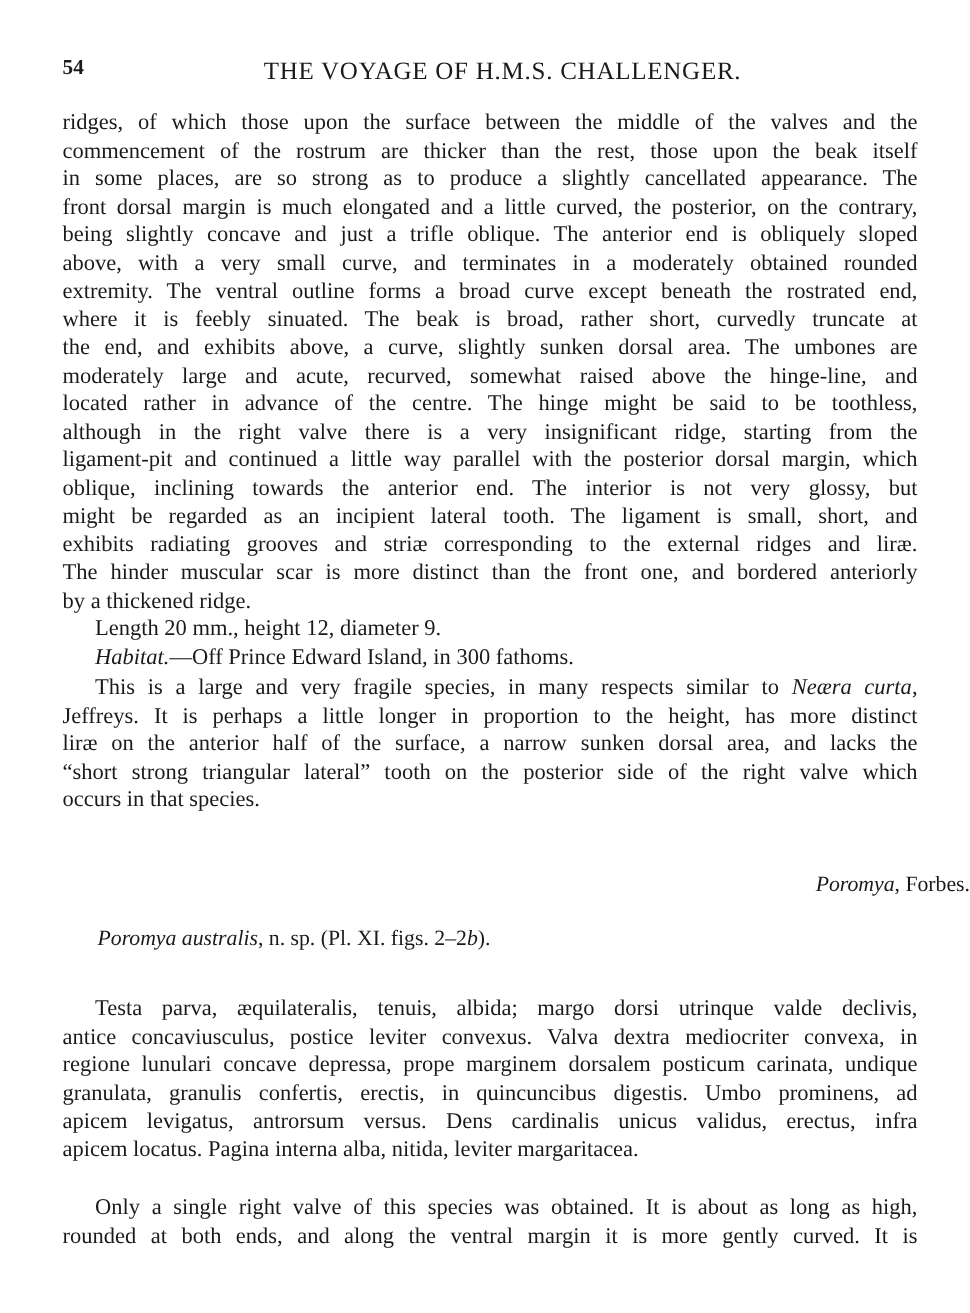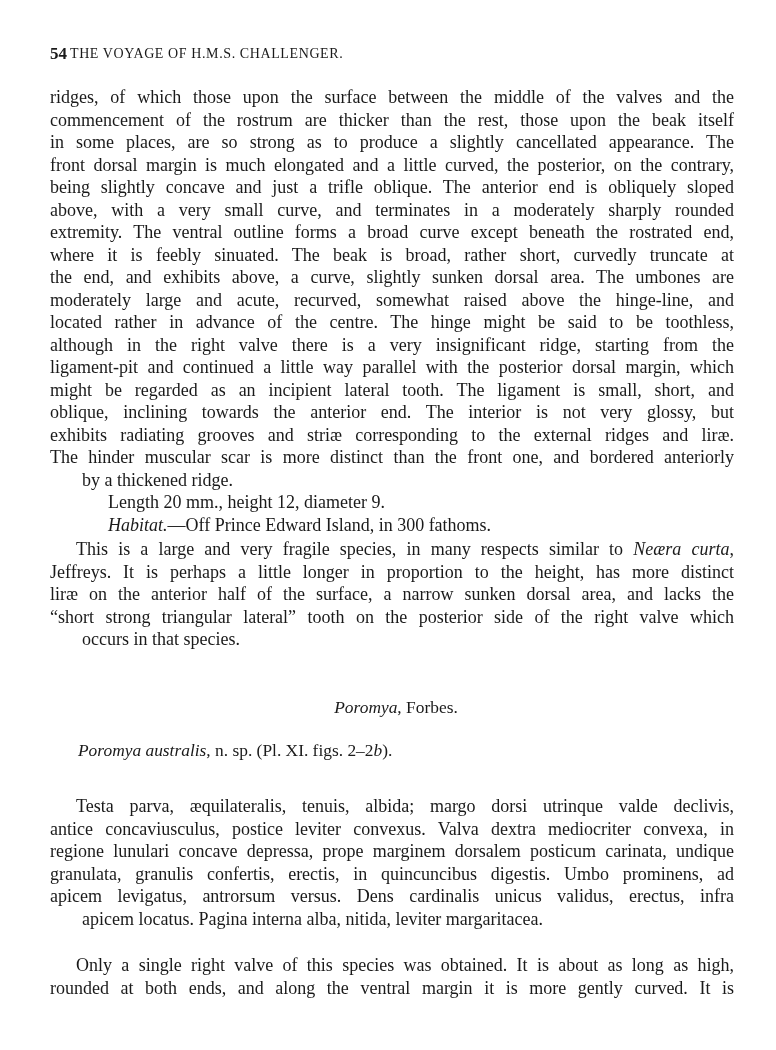--- a/index.html
+++ b/index.html
@@ -31,52 +31,51 @@
       position: absolute;
       left: 0;
       top: 0;
       font-weight: bold;
       font-size: 17px;
     }
     .header-title {
       position: absolute;
       left: 0; right: 0;
       top: 2px;
-      text-align: left;
-      font-size: 14px;
+      text-align: center;
+      font-size: 20px;
       letter-spacing: 0.6px;
       padding-left: 20px;
     }
     .body-text {
       position: absolute;
       left: 50px;
       width: 684px;
       font-size: 18px;
       line-height: 22.5px;
       text-align: justify;
     }
     .line {
       display: block;
       text-align: justify;
       text-align-last: justify;
       white-space: nowrap;
       height: 22.5px;
     }
     .line.last {
       text-align-last: left;
-      margin-left: 32px;
     }
     .indent { padding-left: 26px; }
     .block-a { top: 86px; }
     .block-b { top: 538px; }
     .genus-heading {
       position: absolute;
       top: 697px;
       left: 0; right: 0;
-      text-align: center;
+      text-align: right;
       font-size: 17.4px;
       padding-left: 16px;
     }
     .species-heading {
       position: absolute;
       top: 740px;
       left: 78px;
       font-size: 17.4px;
     }
     .block-c { top: 795px; }
@@ -92,30 +91,30 @@
     <span class="page-number">54</span>
     <span class="header-title">THE VOYAGE OF H.M.S. CHALLENGER.</span>
   </div>
 
   <div class="body-text block-a">
     <span class="line">ridges, of which those upon the surface between the middle of the valves and the</span>
     <span class="line">commencement of the rostrum are thicker than the rest, those upon the beak itself</span>
     <span class="line">in some places, are so strong as to produce a slightly cancellated appearance.  The</span>
     <span class="line">front dorsal margin is much elongated and a little curved, the posterior, on the contrary,</span>
     <span class="line">being slightly concave and just a trifle oblique.  The anterior end is obliquely sloped</span>
-    <span class="line">above, with a very small curve, and terminates in a moderately sharply rounded</span>
+    <span class="line">above, with a very small curve, and terminates in a moderately obtained rounded</span>
     <span class="line">extremity.  The ventral outline forms a broad curve except beneath the rostrated end,</span>
     <span class="line">where it is feebly sinuated.  The beak is broad, rather short, curvedly truncate at</span>
     <span class="line">the end, and exhibits above, a curve, slightly sunken dorsal area.  The umbones are</span>
     <span class="line">moderately large and acute, recurved, somewhat raised above the hinge-line, and</span>
     <span class="line">located rather in advance of the centre.  The hinge might be said to be toothless,</span>
     <span class="line">although in the right valve there is a very insignificant ridge, starting from the</span>
     <span class="line">ligament-pit and continued a little way parallel with the posterior dorsal margin, which</span>
+    <span class="line">oblique, inclining towards the anterior end.  The interior is not very glossy, but</span>
     <span class="line">might be regarded as an incipient lateral tooth.  The ligament is small, short, and</span>
-    <span class="line">oblique, inclining towards the anterior end.  The interior is not very glossy, but</span>
     <span class="line">exhibits radiating grooves and striæ corresponding to the external ridges and liræ.</span>
     <span class="line">The hinder muscular scar is more distinct than the front one, and bordered anteriorly</span>
     <span class="line last">by a thickened ridge.</span>
     <span class="line last indent">Length 20 mm., height 12, diameter 9.</span>
     <span class="line last indent"><i>Habitat.</i><span>—Off Prince Edward Island, in 300 fathoms.</span></span>
   </div>
 
   <div class="body-text block-b">
     <span class="line indent"><span>This is a large and very fragile species, in many respects similar to </span><i>Neæra curta</i><span>,</span></span>
     <span class="line">Jeffreys.  It is perhaps a little longer in proportion to the height, has more distinct</span>

